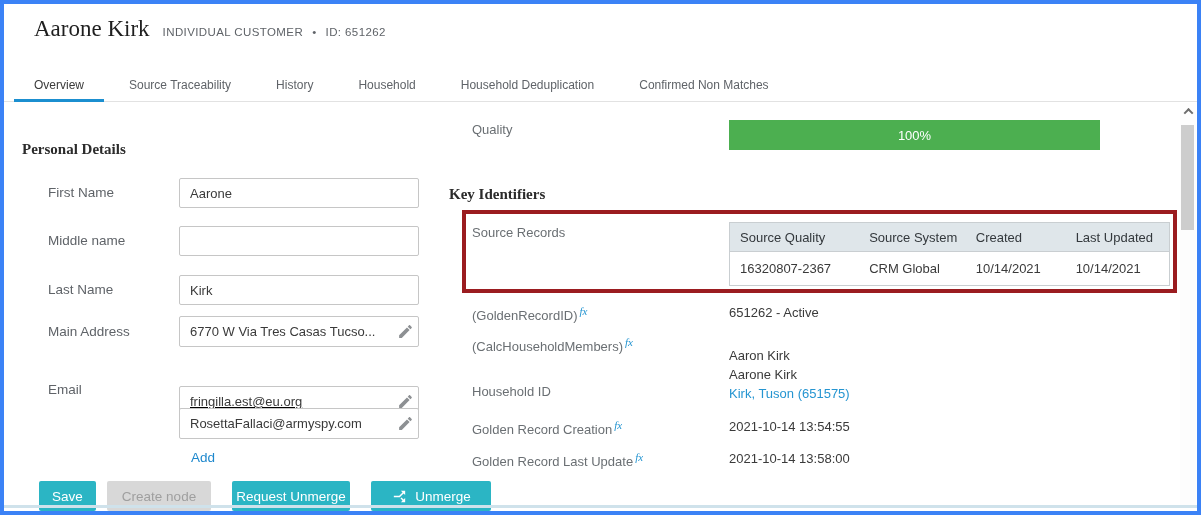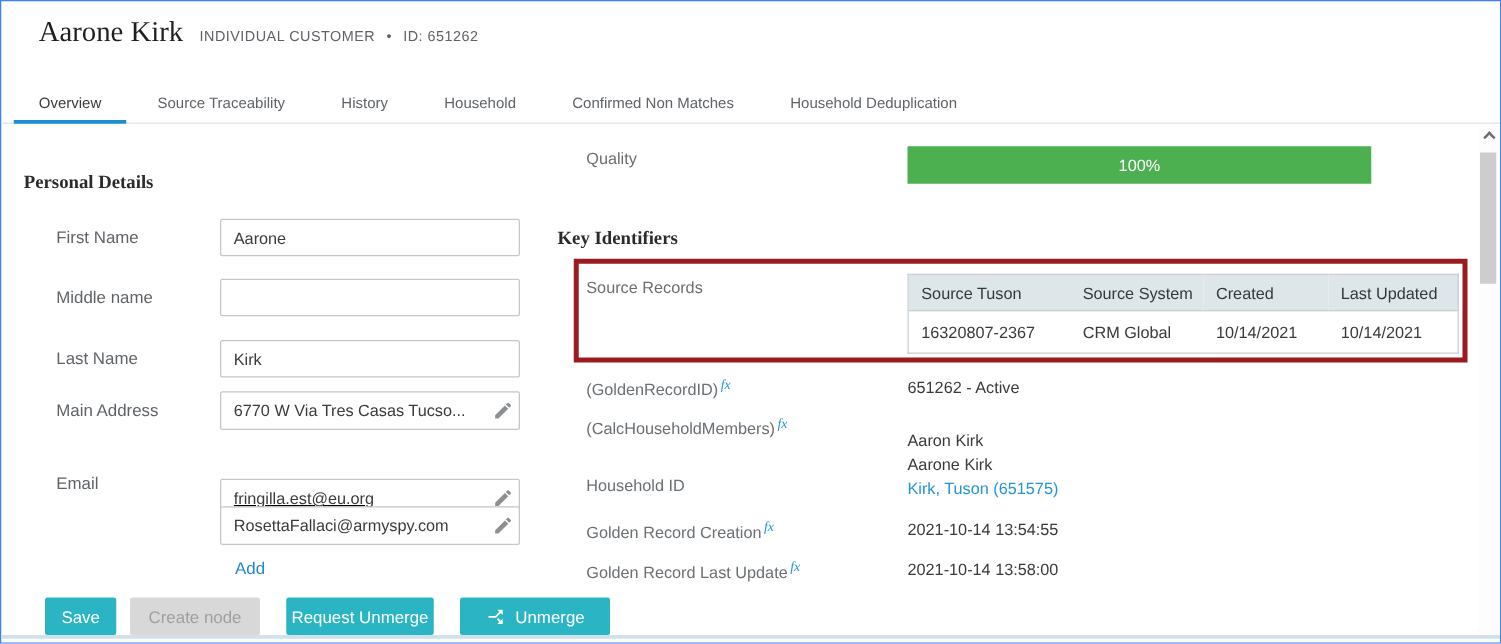--- a/index.html
+++ b/index.html
@@ -1,18 +1,18 @@
 <!DOCTYPE html>
 <html><head>
 <meta charset="utf-8">
 <style>
   * { margin:0; padding:0; box-sizing:border-box; }
   body { background:#fff; font-family:"Liberation Sans", sans-serif; }
   .page { position:relative; width:1201px; height:515px; background:#fff;
-          border:1px solid #3b82f6; overflow:hidden; }
+          border:4px solid #3b82f6; overflow:hidden; }
 
   
   .hdr { position:absolute; left:30px; top:12px; display:flex; align-items:baseline; gap:13px; }
   .hdr h1 { font-family:"Liberation Serif", serif; font-weight:500; font-size:23px; color:#1f1f1f; }
   .hdr .meta { font-size:11.5px; color:#5f6368; letter-spacing:.4px; display:flex; gap:9px; align-items:baseline; }
 
   
   .tabbar { position:absolute; left:0; right:0; top:64px; height:34px;
             border-bottom:1px solid #e2e2e2; display:flex; padding-left:10px; }
   .tab { position:relative; padding:0 20px; margin-right:5px; font-size:12px; color:#5f6368;
@@ -86,22 +86,22 @@
       <span>•</span>
       <span>ID: 651262</span>
     </span>
   </div>
 
   <nav class="tabbar">
     <div class="tab active">Overview</div>
     <div class="tab">Source Traceability</div>
     <div class="tab">History</div>
     <div class="tab">Household</div>
+    <div class="tab">Household Deduplication</div>
     <div class="tab">Confirmed Non Matches</div>
-    <div class="tab">Household Deduplication</div>
   </nav>
 
   <div class="content">
 
     <h2 class="sect" style="left:18px; top:39px;">Personal Details</h2>
 
     <label class="flabel" style="top:83px;">First Name</label>
     <input class="input-box" style="top: 76px;" type="text" value="Aarone">
 
     <label class="flabel" style="top:131px;">Middle name</label>
@@ -155,21 +155,21 @@
       <span>100%</span>
     </div>
 
     <h2 class="sect" style="left:445px; top:84px;">Key Identifiers</h2>
 
     <span class="rlabel" style="top:123px;">Source Records</span>
 
     <table class="srctable">
       <thead>
         <tr>
-          <th style="width:130px;">Source Tuson</th>
+          <th style="width:130px;">Source Quality</th>
           <th style="width:107px;">Source System</th>
           <th style="width:100px;">Created</th>
           <th style="width:104px;">Last Updated</th>
         </tr>
       </thead>
       <tbody>
         <tr>
           <td>16320807-2367</td>
           <td>CRM Global</td>
           <td>10/14/2021</td>

